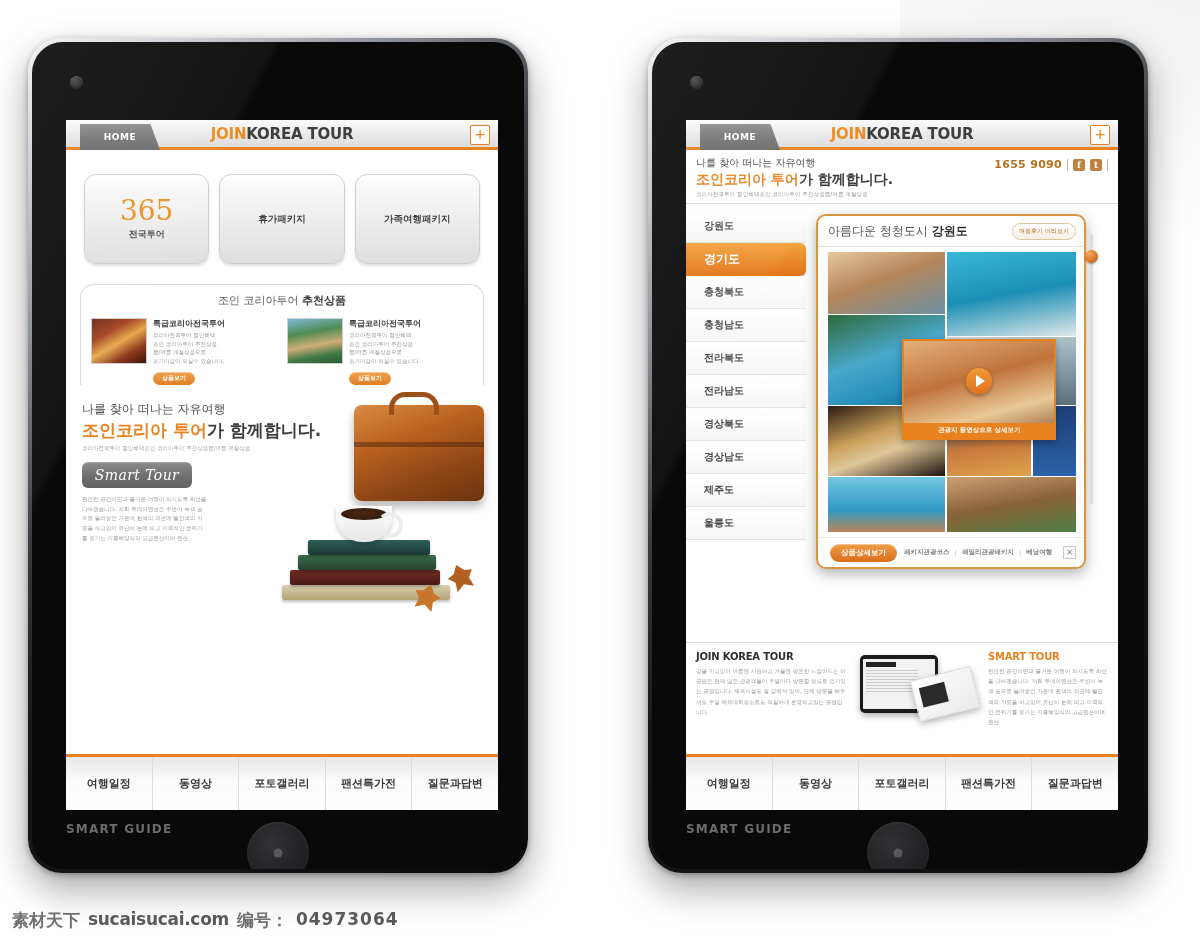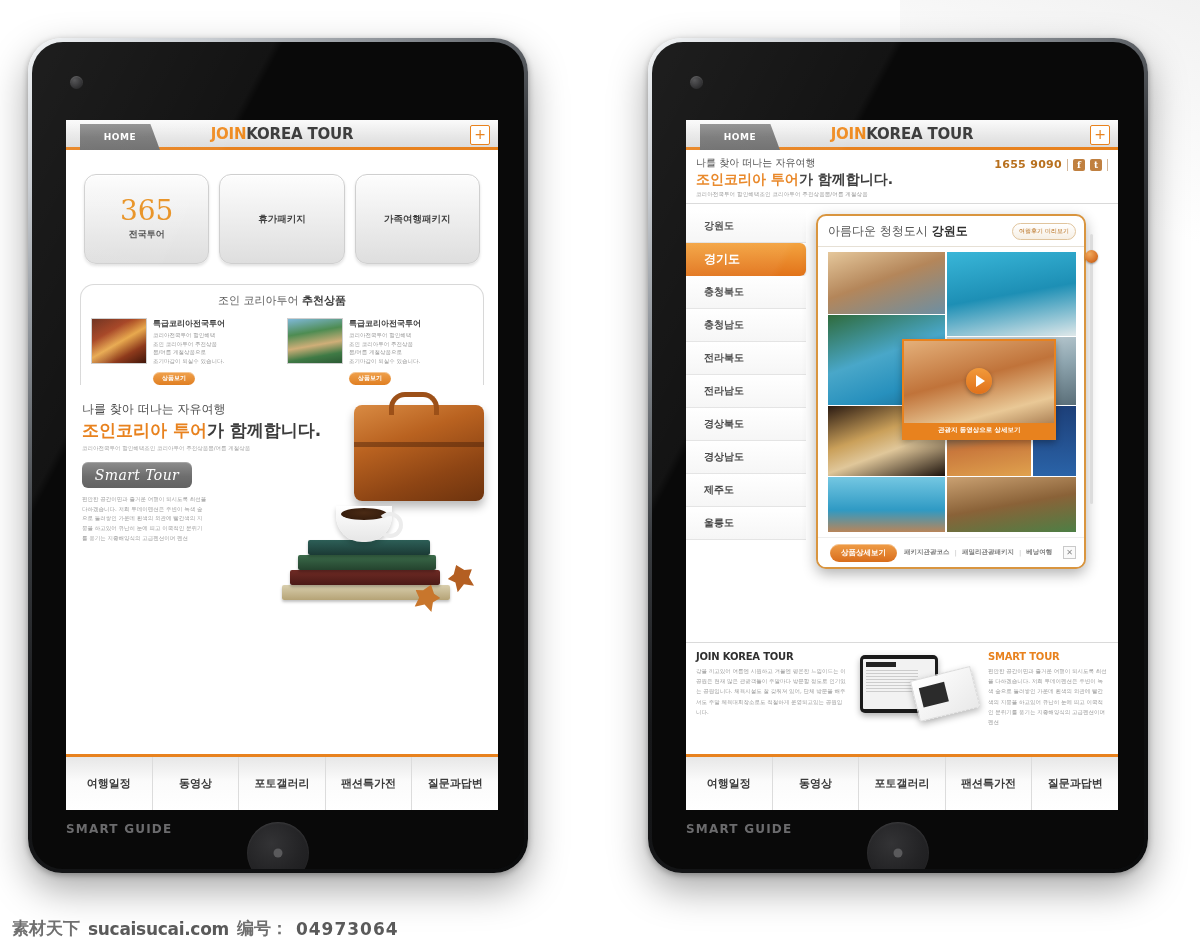--- a/index.html
+++ b/index.html
@@ -341,22 +341,22 @@
   }
   .tabitem {
     flex: 1; display: flex; align-items: center; justify-content: center;
     font-size: 11px; font-weight: bold; color: #3a3a3a;
     border-right: 1px solid #dcdcdc;
   }
   .tabitem:last-child { border-right: none; }
 
   
   .watermark {
-    position: absolute; left: 12px; bottom: 4px;
-    display: flex; align-items: center; gap: 8px;
+    position: absolute; left: 12px; bottom: 12px;
+    display: flex; align-items: flex-start; gap: 8px;
     font-size: 17px; color: #6f6f6f; font-weight: bold;
   }
   .watermark .dom { color: #5a5a5a; letter-spacing: -0.3px; }
   .watermark .num { color: #5a5a5a; letter-spacing: 1px; }
   .page-glow {
     position: absolute; right: 0; top: 0; width: 300px; height: 300px;
     background: linear-gradient(200deg, rgba(230,230,230,0.55) 0%, rgba(255,255,255,0) 60%);
     pointer-events: none;
   }
 </style>

